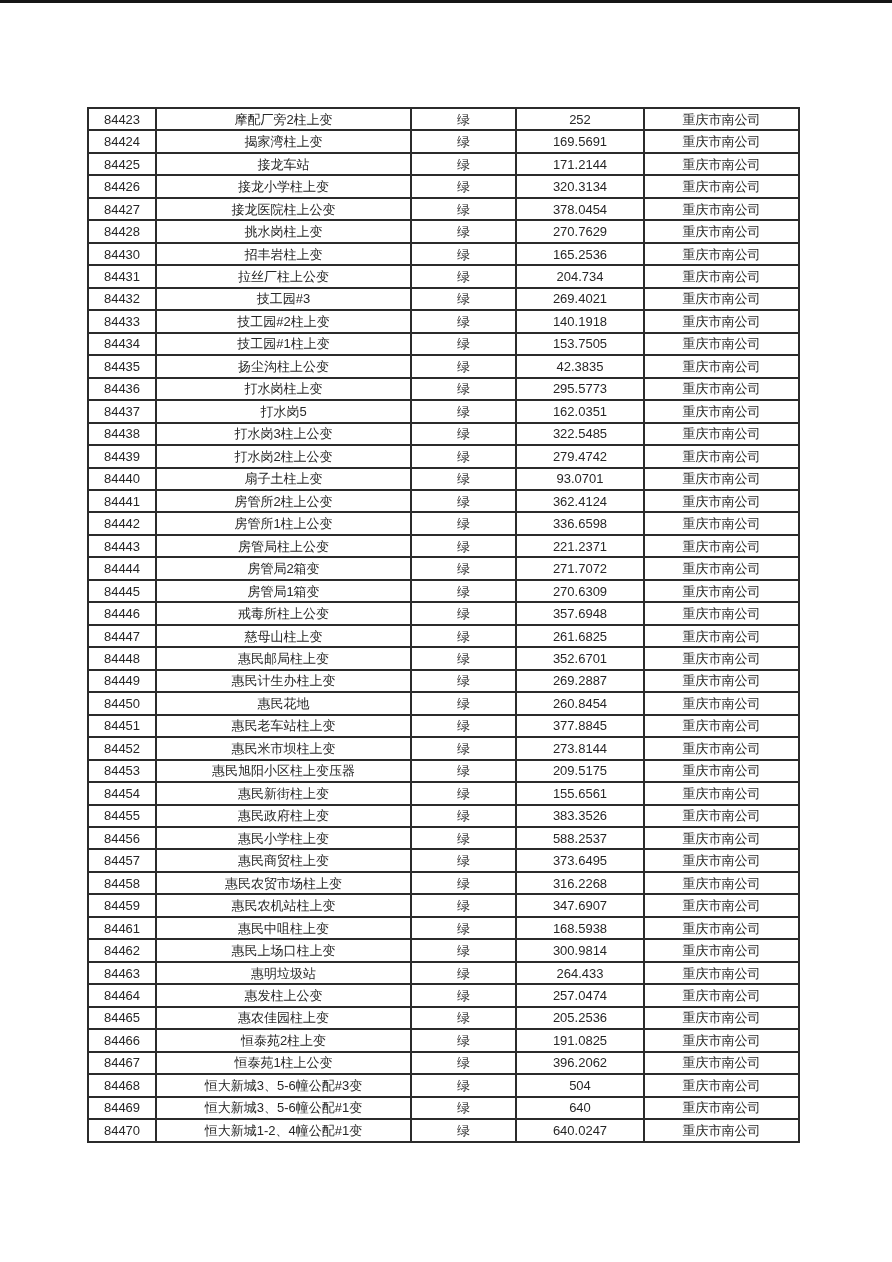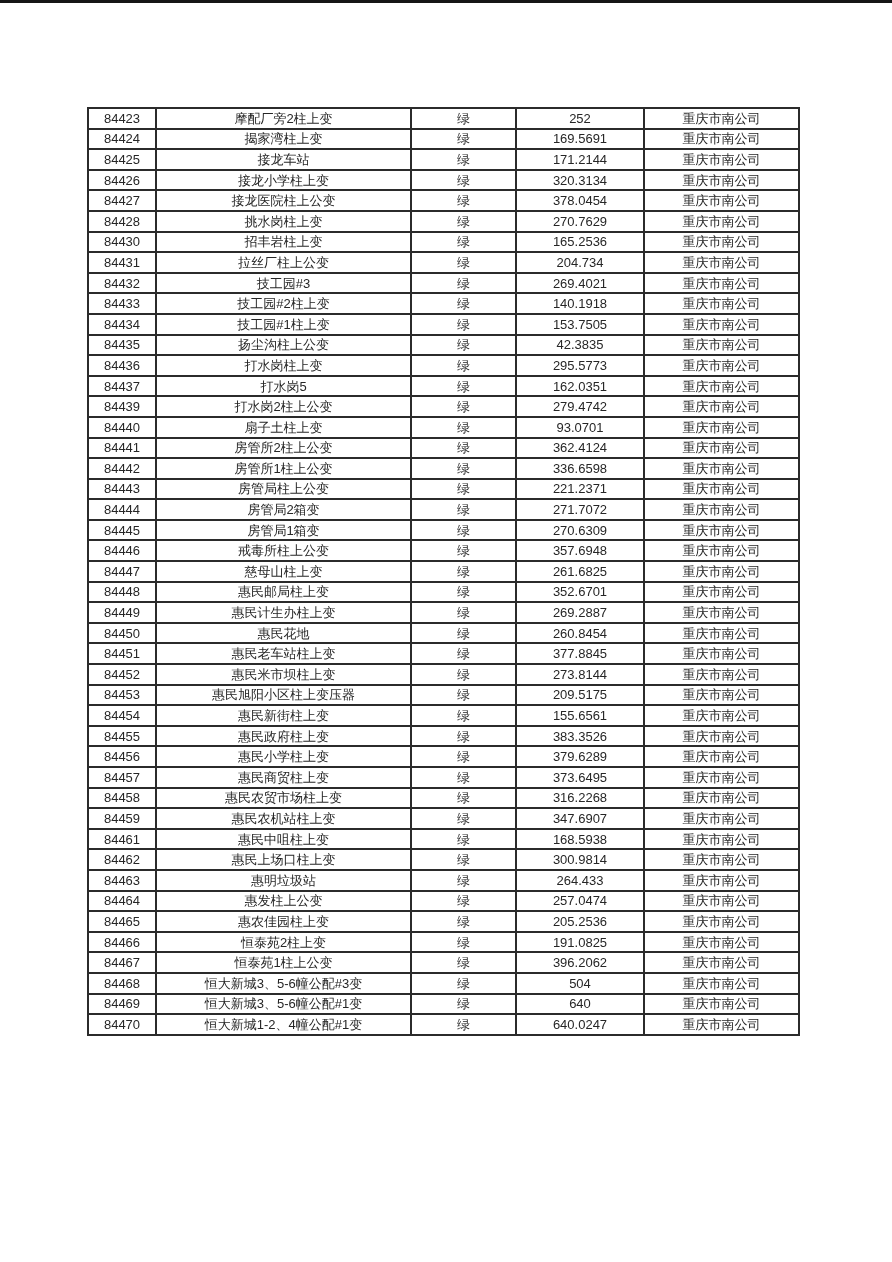--- a/index.html
+++ b/index.html
@@ -20,21 +20,21 @@
     left: 0;
     width: 892px;
     height: 3px;
     background: #161616;
   }
   table.data-table {
     position: absolute;
     left: 87px;
     top: 107px;
     width: 711px;
-    height: 929px;
+    height: 1036px;
     border-collapse: collapse;
     table-layout: fixed;
   }
   table.data-table td {
     border: 2px solid #2b2b2b;
     padding: 0 2px;
     text-align: center;
     vertical-align: middle;
     font-size: 13px;
     line-height: 1;
@@ -154,20 +154,27 @@
         <td>重庆市南公司</td>
       </tr>
       <tr>
         <td>84437</td>
         <td>打水岗5</td>
         <td>绿</td>
         <td>162.0351</td>
         <td>重庆市南公司</td>
       </tr>
       <tr>
+        <td>84438</td>
+        <td>打水岗3柱上公变</td>
+        <td>绿</td>
+        <td>322.5485</td>
+        <td>重庆市南公司</td>
+      </tr>
+      <tr>
         <td>84439</td>
         <td>打水岗2柱上公变</td>
         <td>绿</td>
         <td>279.4742</td>
         <td>重庆市南公司</td>
       </tr>
       <tr>
         <td>84440</td>
         <td>扇子土柱上变</td>
         <td>绿</td>
@@ -276,21 +283,21 @@
         <td>84455</td>
         <td>惠民政府柱上变</td>
         <td>绿</td>
         <td>383.3526</td>
         <td>重庆市南公司</td>
       </tr>
       <tr>
         <td>84456</td>
         <td>惠民小学柱上变</td>
         <td>绿</td>
-        <td>379.6289</td>
+        <td>588.2537</td>
         <td>重庆市南公司</td>
       </tr>
       <tr>
         <td>84457</td>
         <td>惠民商贸柱上变</td>
         <td>绿</td>
         <td>373.6495</td>
         <td>重庆市南公司</td>
       </tr>
       <tr>

